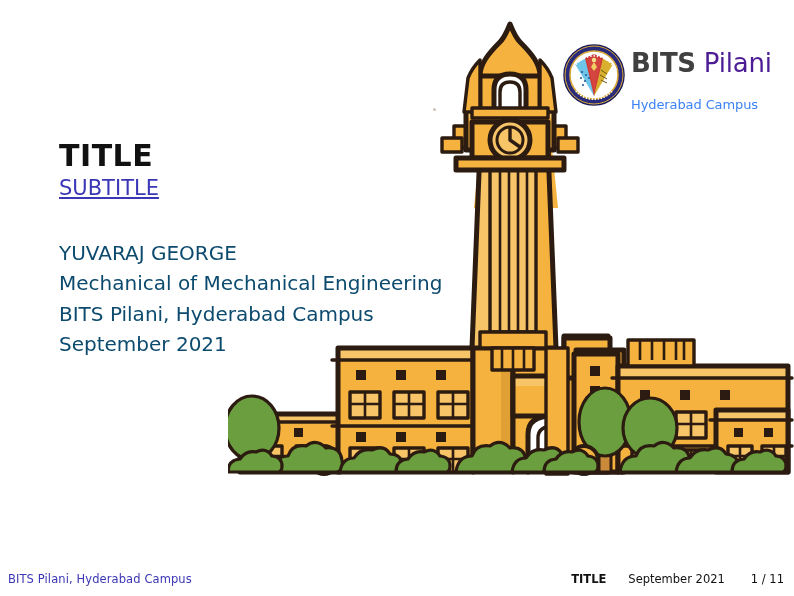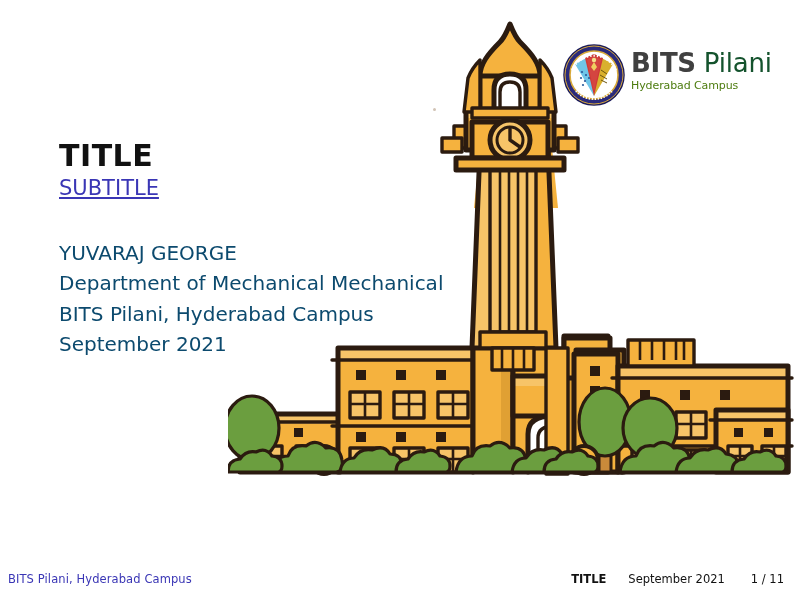--- a/index.html
+++ b/index.html
@@ -41,25 +41,25 @@
 
   
   .logo{position:absolute;left:563px;top:44px;width:215px;height:64px;}
   .logo-crest{position:absolute;left:0;top:0;width:62px;height:62px;}
   .logo-text{position:absolute;left:68px;top:6px;}
   .logo-bits{
     font-size:26px;font-weight:bold;color:#404040;letter-spacing:-0.3px;
     line-height:1;display:inline;
   }
   .logo-pilani{
-    font-size:26px;font-weight:normal;color:#14532d;letter-spacing:-0.2px;
+    font-size:26px;font-weight:normal;color:#4c1d95;letter-spacing:-0.2px;
     line-height:1;display:inline;text-align:right;
   }
   .logo-campus{
-    font-size:11px;color:#4d7c0f;line-height:1;margin-top:4px;
+    font-size:13px;color:#3b82f6;line-height:1;margin-top:22px;
     letter-spacing:-0.1px;
   }
 
   
   .illus{position:absolute;left:228px;top:18px;width:566px;height:470px;}
   .speck{
     position:absolute;left:433px;top:108px;width:3px;height:3px;
     background:#c9b9a8;border-radius:50%;opacity:.85;
   }
 </style>
@@ -408,21 +408,21 @@
     </div>
   </div>
 
   <div class="titleblock">
     <h1 class="title-main">TITLE</h1>
     <h2 class="title-sub">SUBTITLE</h2>
   </div>
 
   <div class="authorblock">
     <div class="author-line">YUVARAJ GEORGE</div>
-    <div class="author-line">Department of Mechanical Mechanical</div>
+    <div class="author-line">Mechanical of Mechanical Engineering</div>
     <div class="author-line">BITS Pilani, Hyderabad Campus</div>
     <div class="author-line">September 2021</div>
   </div>
 
   <div class="footer">
     <div class="footer-left">BITS Pilani, Hyderabad Campus</div>
     <div class="footer-right">
       <span class="fr-title">TITLE</span>
       <span class="fr-date">September 2021</span>
       <span class="fr-page">1 / 11</span>

